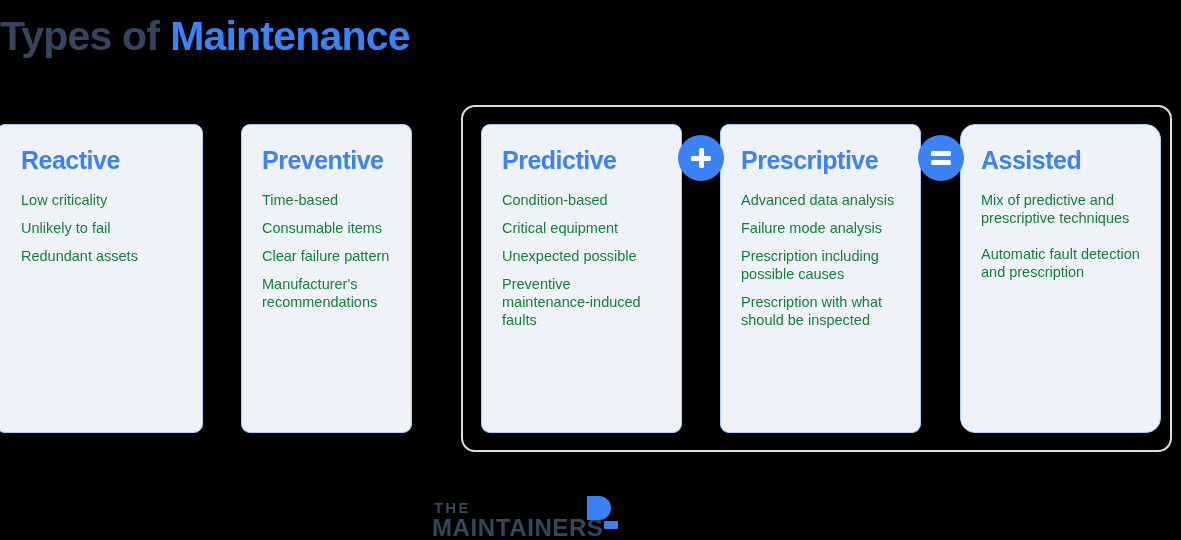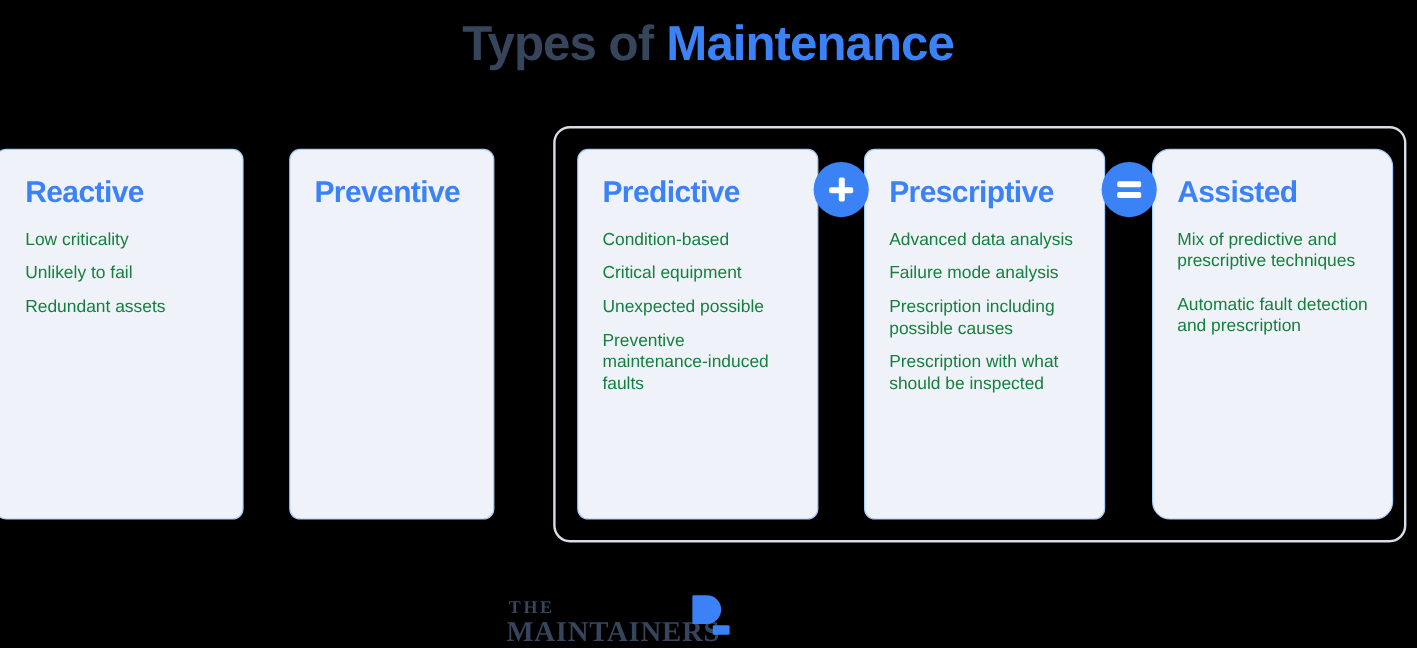--- a/index.html
+++ b/index.html
@@ -15,21 +15,20 @@
     font-family: "Liberation Sans", sans-serif;
     -webkit-font-smoothing: antialiased;
   }
 
   
   .title {
     position: absolute;
     top: 8px;
     left: 0;
     width: 1180px;
-    text-align: center;
     font-size: 41px;
     font-weight: 700;
     letter-spacing: -0.8px;
     line-height: 56px;
     white-space: nowrap;
   }
   .title .t-dark { color: #36455c; }
   .title .t-blue { color: #3b82f6; }
   .title .t-sp { display: inline-block; width: 11px; }
 
@@ -134,25 +133,24 @@
     height: 5px;
     background: #ffffff;
     border-radius: 1.5px;
   }
   .glyph-equals span.bar-top { top: 0; }
   .glyph-equals span.bar-bottom { top: 9px; }
 
   
   .logo {
     position: absolute;
-    left: 0;
+    left: 10px;
     top: 496px;
     width: 1038px;
     height: 44px;
-    font-family: Liberation Serif, serif;
   }
   .logo-wrap {
     position: relative;
     width: 194px;
     height: 44px;
     margin: 0 auto;
   }
   .logo-the {
     position: absolute;
     left: 2px;
@@ -212,20 +210,26 @@
       <li>Low criticality</li>
       <li>Unlikely to fail</li>
       <li>Redundant assets</li>
     </ul>
   </div>
 </div>
 
 <div class="card" id="card-preventive">
   <div class="card-inner">
     <div class="card-heading">Preventive</div>
+    <ul class="bullets">
+      <li>Time-based</li>
+      <li>Consumable items</li>
+      <li>Clear failure pattern</li>
+      <li>Manufacturer's recommendations</li>
+    </ul>
   </div>
 </div>
 
 <div class="card" id="card-predictive">
   <div class="card-inner">
     <div class="card-heading">Predictive</div>
     <ul class="bullets">
       <li>Condition-based</li>
       <li>Critical equipment</li>
       <li>Unexpected possible</li>

